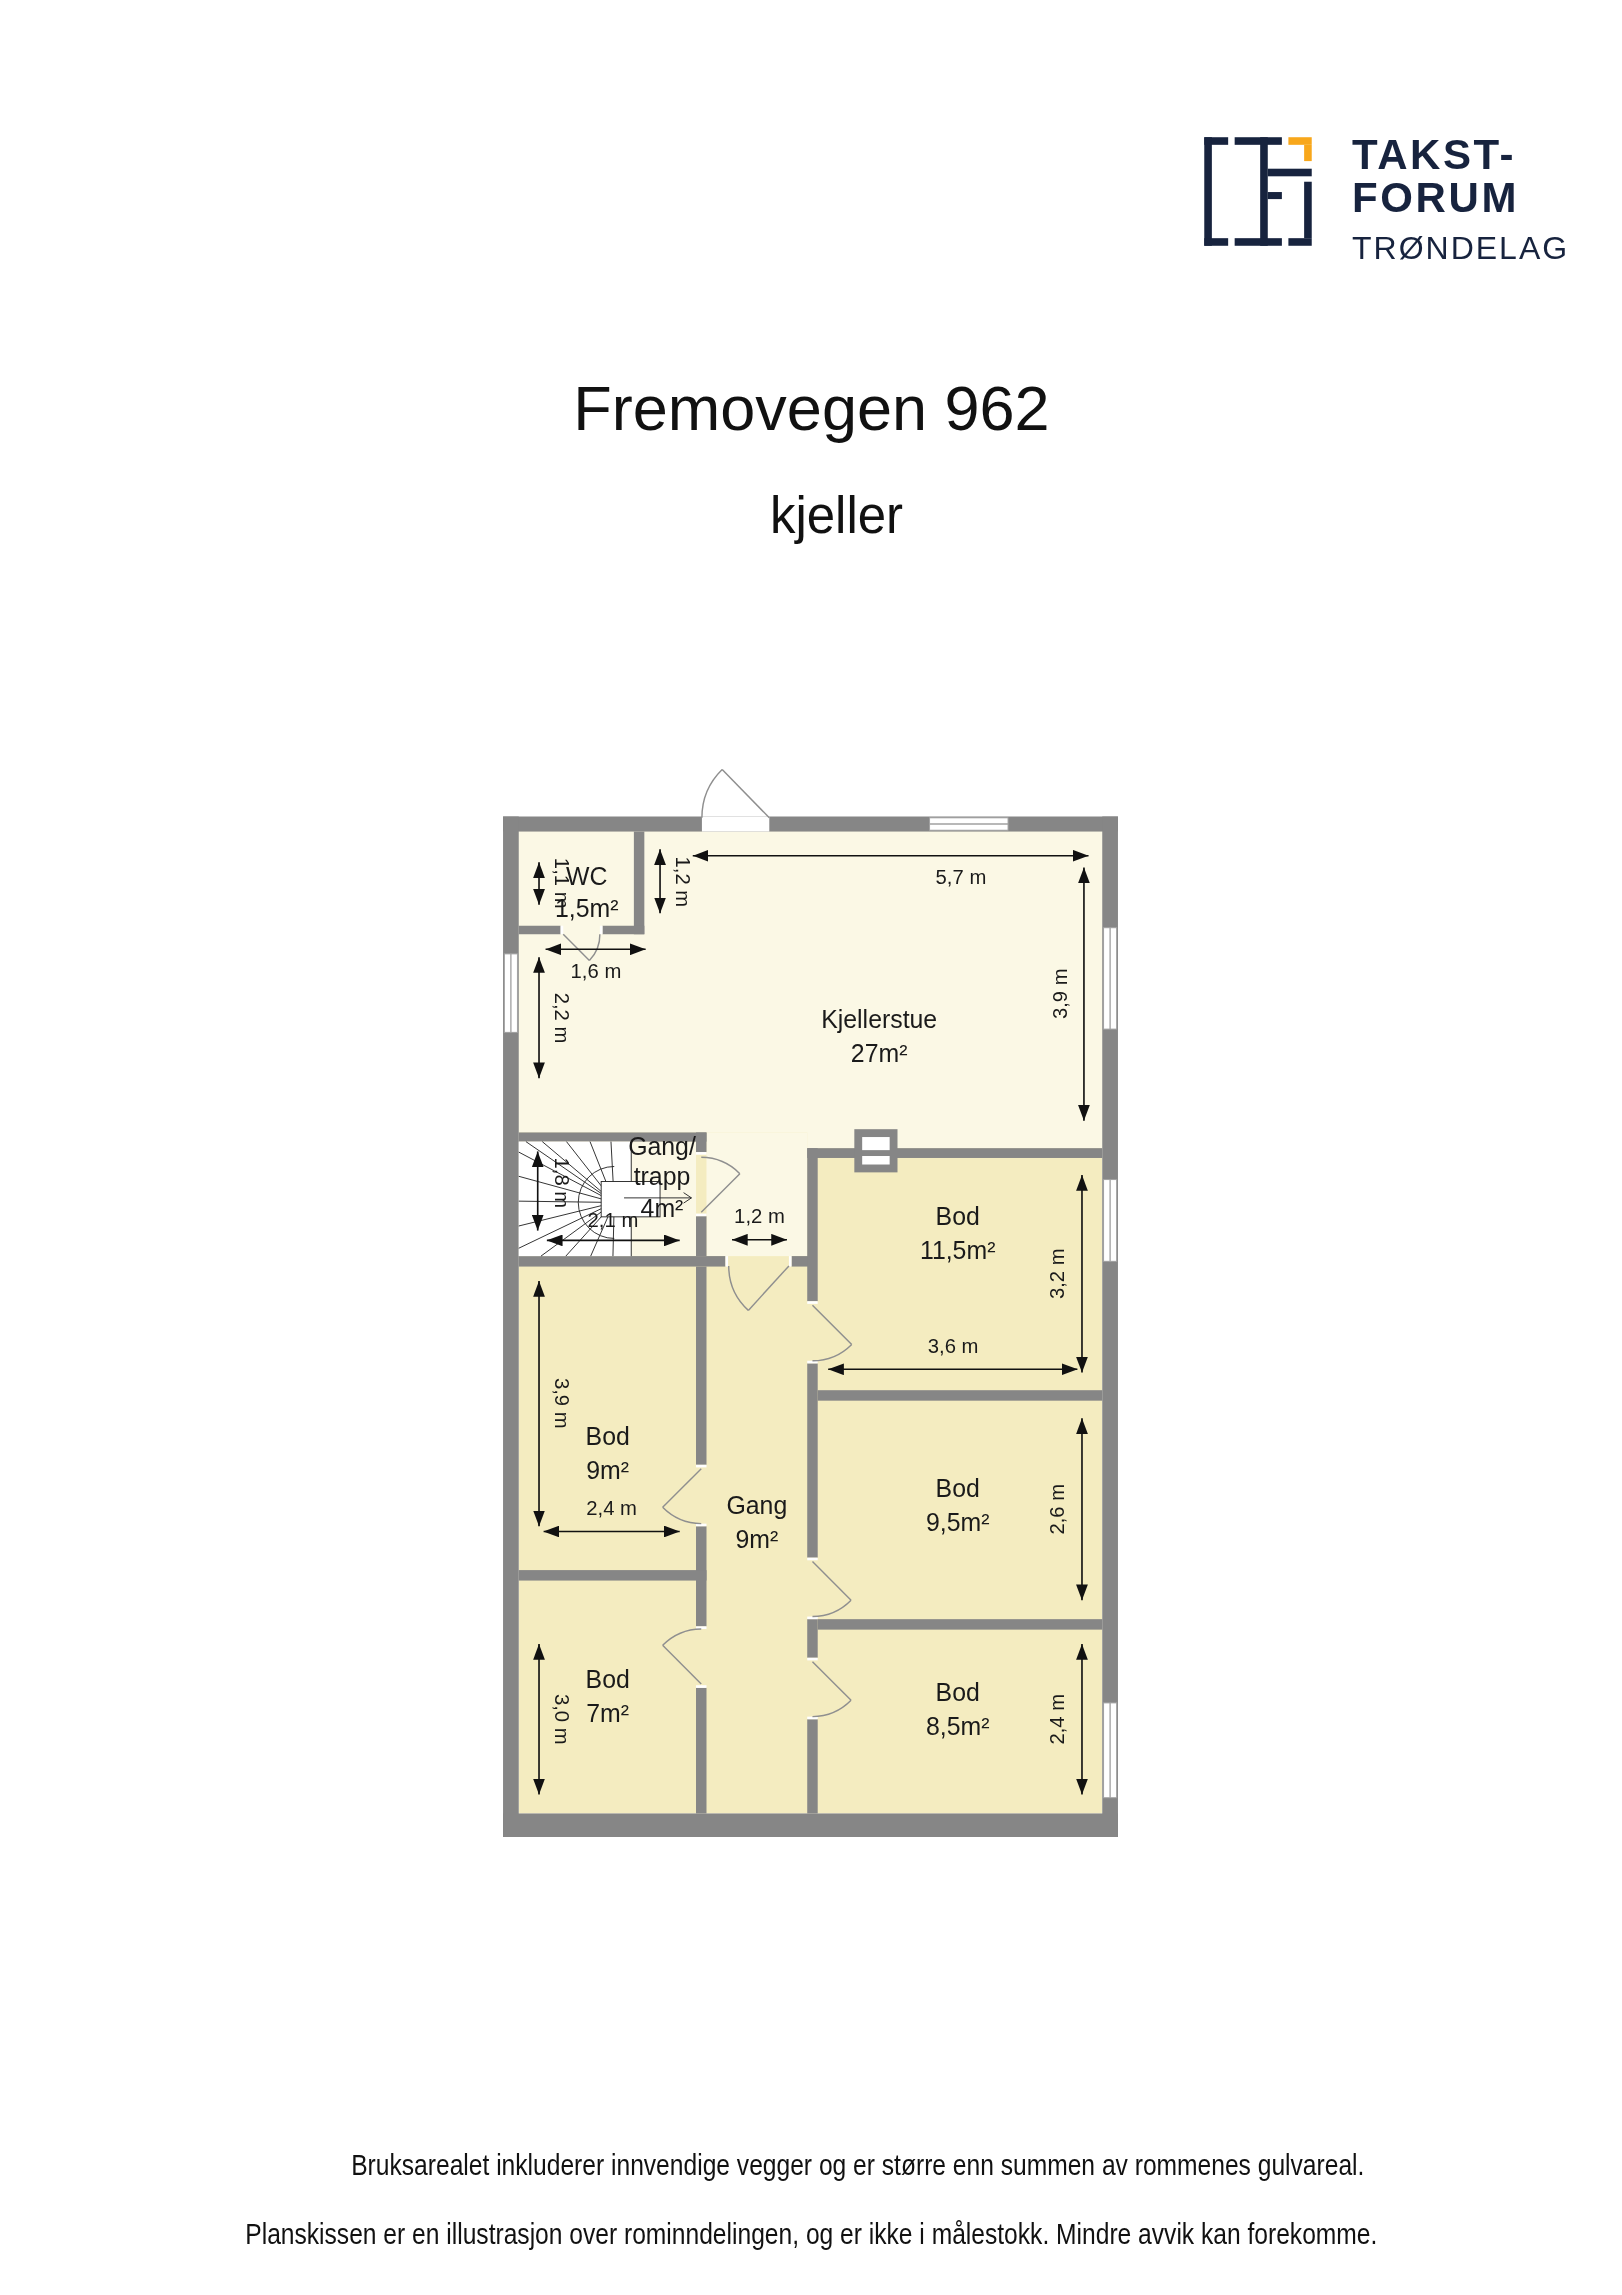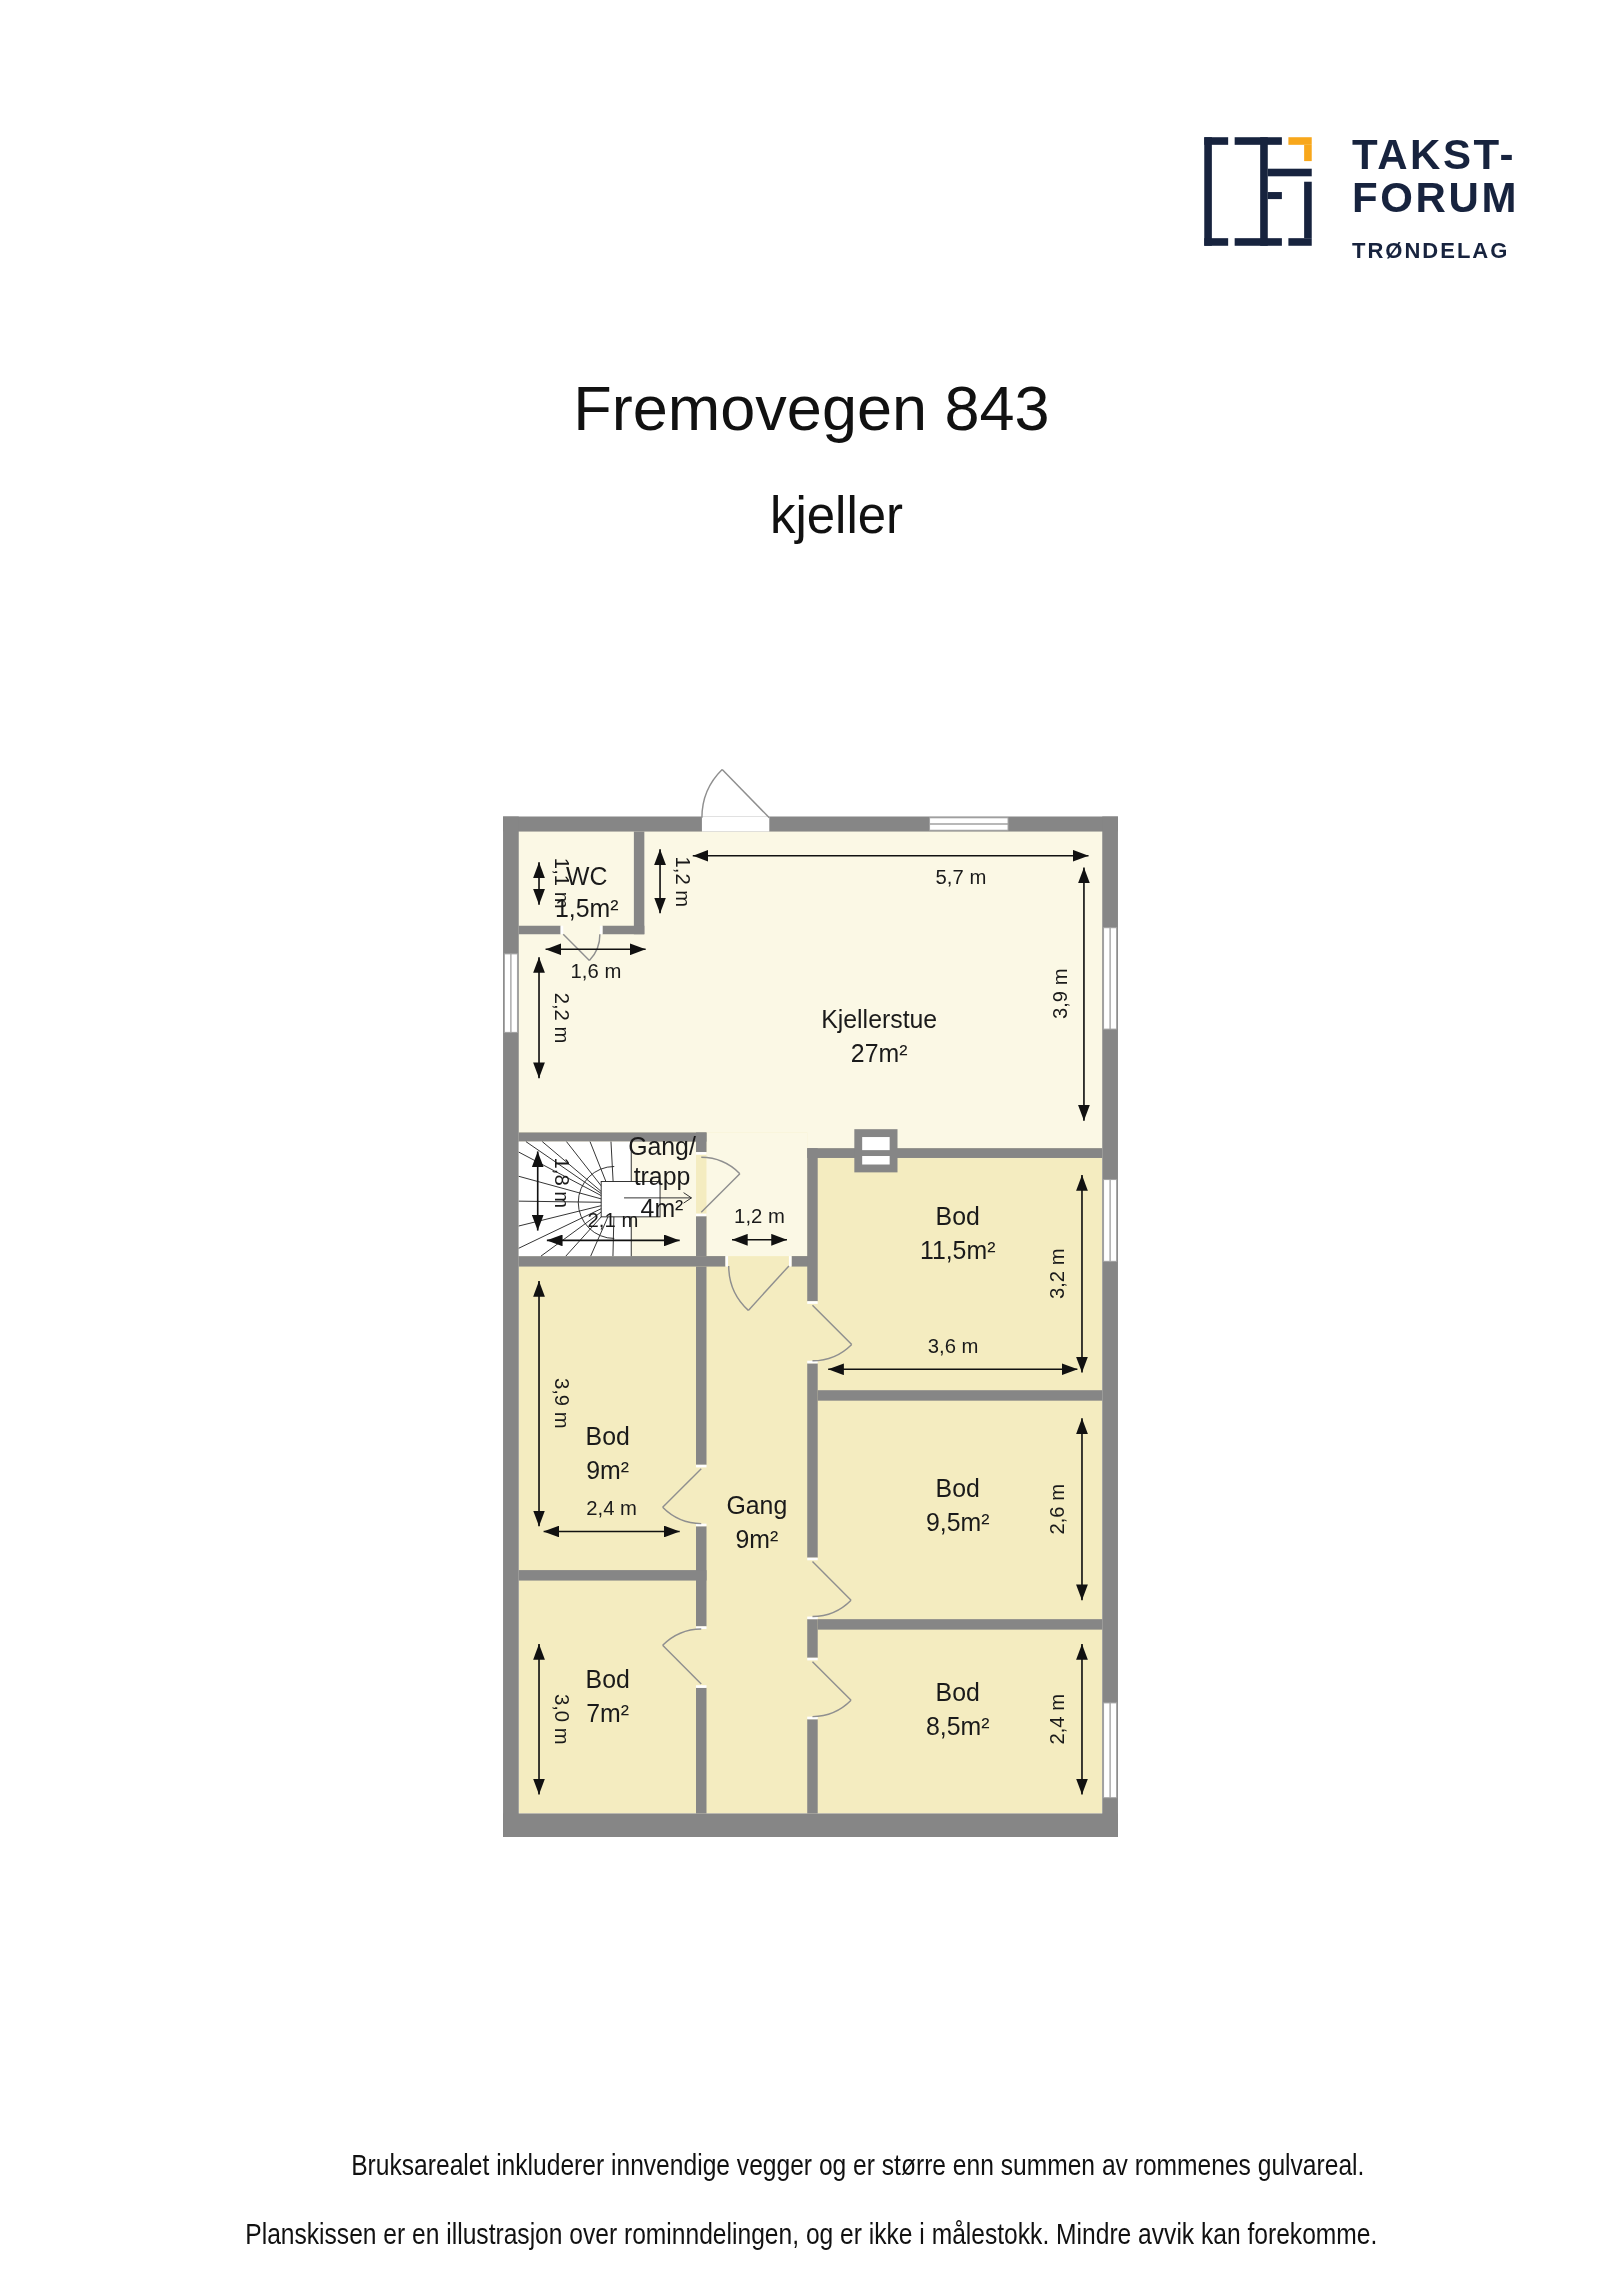--- a/index.html
+++ b/index.html
@@ -3,21 +3,21 @@
 <meta charset="utf-8">
 <style>
   html,body{margin:0;padding:0;background:#fff;}
   .page{position:relative;width:1623px;height:2295px;background:#ffffff;overflow:hidden;
         font-family:"Liberation Sans", sans-serif;}
   
   .logo{position:absolute;left:1195px;top:128px;display:flex;align-items:flex-start;}
   .logo svg{width:126px;height:127px;display:block;}
   .logo-text{margin-left:31px;margin-top:5.2px;color:#17233E;}
   .logo-main{font-size:42px;font-weight:bold;line-height:43px;letter-spacing:2.6px;}
-  .logo-sub{font-size:22px;font-weight:bold;letter-spacing:2px;margin-top:19px;}
+  .logo-sub{font-size:32px;font-weight:normal;letter-spacing:2px;margin-top:11px;}
   
   .title{position:absolute;left:0;top:372px;width:100%;text-align:center;
          font-size:63px;color:#111;}
   .subtitle{position:absolute;left:0;top:486px;width:100%;text-align:center;
          font-size:51px;color:#111;padding-left:25px;}
   
   .plan{position:absolute;left:503px;top:738px;width:615px;height:1099px;}
   .plan text{font-family:"Liberation Sans", sans-serif;fill:#1a1a1a;}
   .room-label{font-size:38px;text-anchor:middle;}
   .dim-label{font-size:31px;text-anchor:middle;}
@@ -58,21 +58,21 @@
         <rect x="201" y="31" width="14" height="30"></rect>
       </g>
     </svg>
     <div class="logo-text">
       <div class="logo-main">TAKST-</div>
       <div class="logo-main">FORUM</div>
       <div class="logo-sub">TRØNDELAG</div>
     </div>
   </div>
 
-  <div class="title">Fremovegen 843</div>
+  <div class="title">Fremovegen 962</div>
   <div class="subtitle">kjeller</div>
 
   <svg class="plan" viewBox="0 -120 940 1680">
     <defs>
       <marker id="ah" markerWidth="24" markerHeight="18" refX="24" refY="9" orient="auto-start-reverse" markerUnits="userSpaceOnUse">
         <path d="M0,0 L24,9 L0,18 z" fill="#111"></path>
       </marker>
     </defs>
 
     <g>

